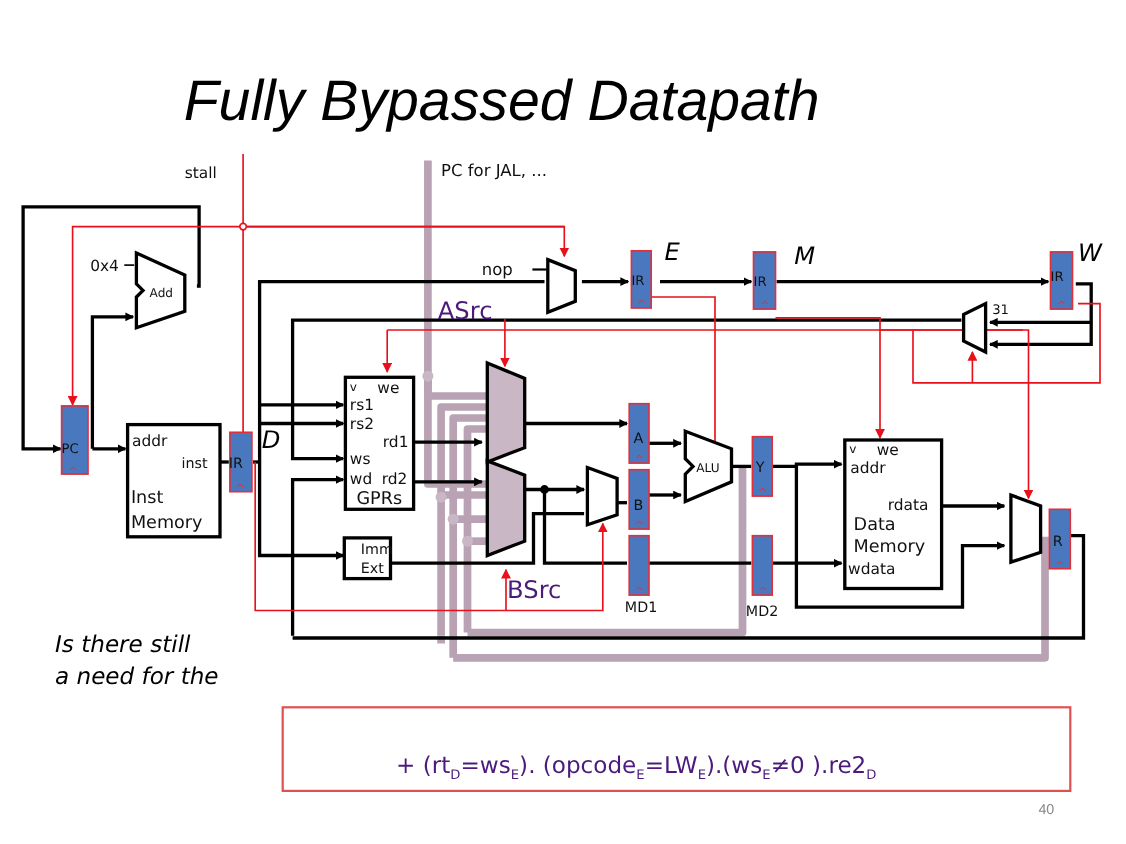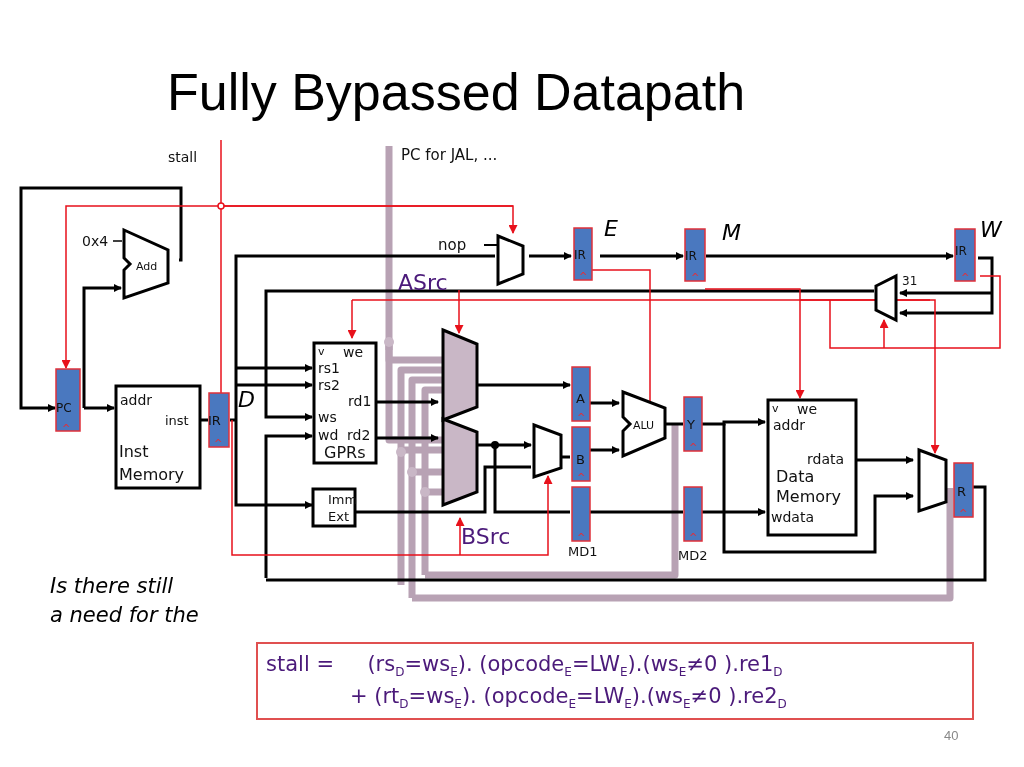--- a/index.html
+++ b/index.html
@@ -1,17 +1,17 @@
 <!DOCTYPE html>
 <html><head>
 <meta charset="utf-8">
 <style>
   html,body{margin:0;padding:0;background:#ffffff;}
   body{width:1024px;height:767px;position:relative;overflow:hidden;font-family:"DejaVu Sans",sans-serif;}
-  #title{position:absolute;left:0;top:62px;width:912px;text-align:center;font-family:"Liberation Sans",sans-serif;font-size:52px;color:#000;letter-spacing:0px;}
+  #title{position:absolute;left:0;top:62px;width:912px;text-align:center;font-family:"Liberation Sans",sans-serif;font-size:52px;color:#000;letter-spacing:0px;font-style:italic;}
   svg#dp{position:absolute;left:0;top:0;}
   .lbl{font-family:"DejaVu Sans",sans-serif;fill:#111;}
   .stage{font-family:"DejaVu Sans",sans-serif;font-style:italic;font-size:22px;fill:#000;}
   .purple{fill:#4b1a7a;font-family:"DejaVu Sans",sans-serif;}
   #question{position:absolute;left:18px;top:572px;font-family:"DejaVu Sans",sans-serif;font-style:italic;font-size:21px;line-height:29px;color:#000;margin-left:32px;}
   #question div{white-space:nowrap;}
   #eqbox{position:absolute;left:256px;top:642px;width:718px;height:78px;border:2px solid #e05050;box-sizing:border-box;}
   .eqline{position:absolute;font-family:"DejaVu Sans",sans-serif;font-size:21px;color:#4b1a7a;white-space:nowrap;}
   .eqline sub{font-size:12px;}
   #pagenum{position:absolute;left:944px;top:728px;font-family:"Liberation Sans",sans-serif;font-size:13px;color:#888;}
@@ -247,23 +247,19 @@
     <text class="lbl" x="771" y="522" font-size="14">wdata</text>
   </g>
 </svg>
 
 <div id="question">
   <div>Is there still</div>
   <div>a need for the</div>
 </div>
 
 <div id="eqbox">
-  <div class="eqline" style="left:8px;top:8px;">
-    <span>stall =</span>&nbsp;&nbsp;&nbsp;&nbsp;
-    <span>(rs</span><sub>D</sub><span>=ws</span><sub>E</sub><span>). (opcode</span><sub>E</sub><span>=LW</span><sub>E</sub><span>).(ws</span><sub>E</sub><span>≠0 ).re1</span><sub>D</sub>
-  </div>
-  <div class="eqline" style="left:92px;top:40px;">
+  <div class="eqline" style="left:102px;top:40px;">
     <span>+</span>
     <span>(rt</span><sub>D</sub><span>=ws</span><sub>E</sub><span>). (opcode</span><sub>E</sub><span>=LW</span><sub>E</sub><span>).(ws</span><sub>E</sub><span>≠0 ).re2</span><sub>D</sub>
   </div>
 </div>
 
 <div id="pagenum">40</div>
 
 </body></html>

